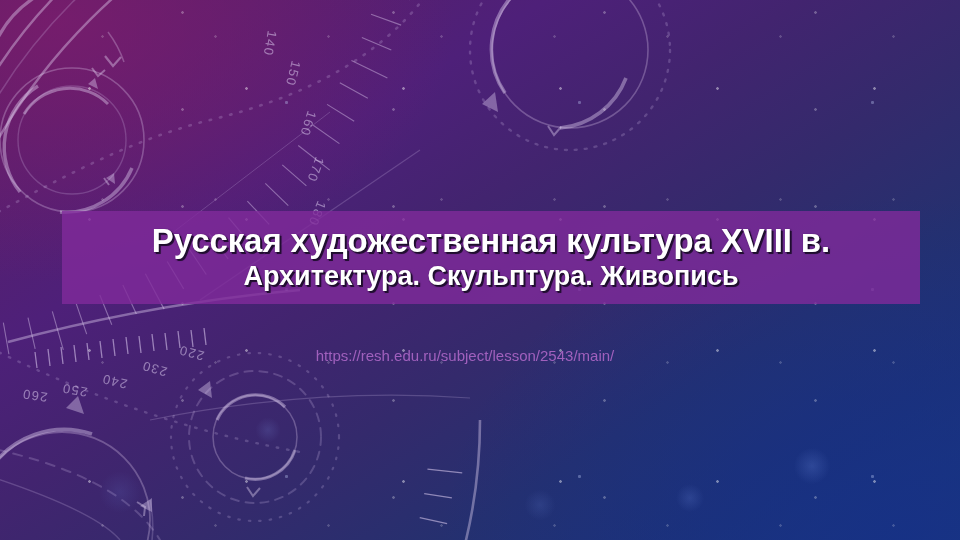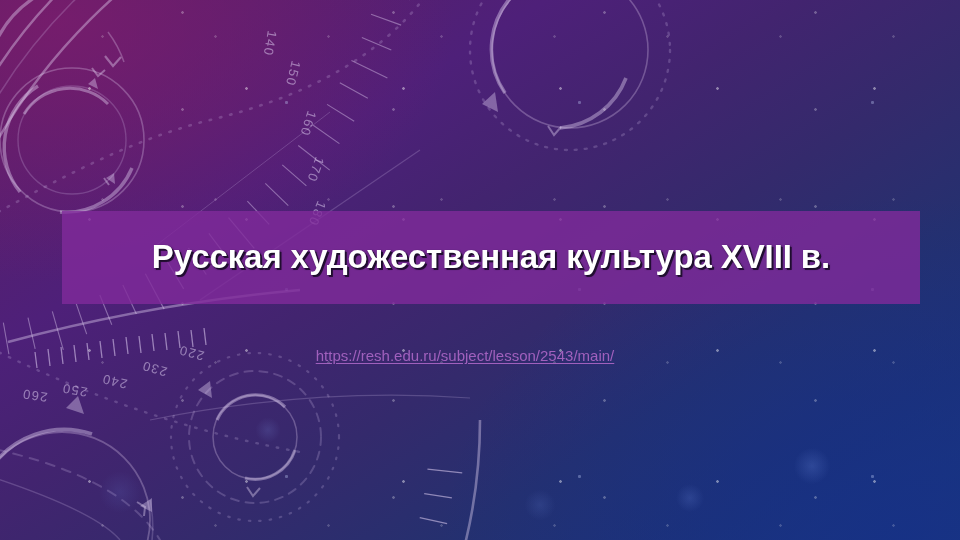--- a/index.html
+++ b/index.html
@@ -84,21 +84,20 @@
   
   .link-row {
     position: absolute;
     left: 0; top: 347px;
     width: 930px;
     text-align: center;
   }
   .slide-link {
     color: #a060bd;
     font-size: 15px;
-    text-decoration: underline;
     text-underline-offset: 2px;
     font-family: "Liberation Sans", sans-serif;
     cursor: pointer;
   }
 
   
   .s-lite { fill: none; stroke: rgba(225,205,240,.30); }
   .s-mid  { fill: none; stroke: rgba(230,215,245,.40); }
   .s-soft { fill: none; stroke: rgba(220,200,240,.22); }
   .tick   { stroke: rgba(228,212,246,.42); stroke-width: 1.1; }
@@ -299,19 +298,20 @@
 
       </g>
     </svg>
   </div>
 
   <div class="stars"></div>
   <div class="glowspots"></div>
 
   <div class="title-band">
     <div class="title-main">Русская художественная культура XVIII в.</div>
+    <div class="title-sub">Архитектура. Скульптура. Живопись</div>
   </div>
 
   <div class="link-row">
     <span class="slide-link">https://resh.edu.ru/subject/lesson/2543/main/</span>
   </div>
 
 </div>
 
 </body></html>

